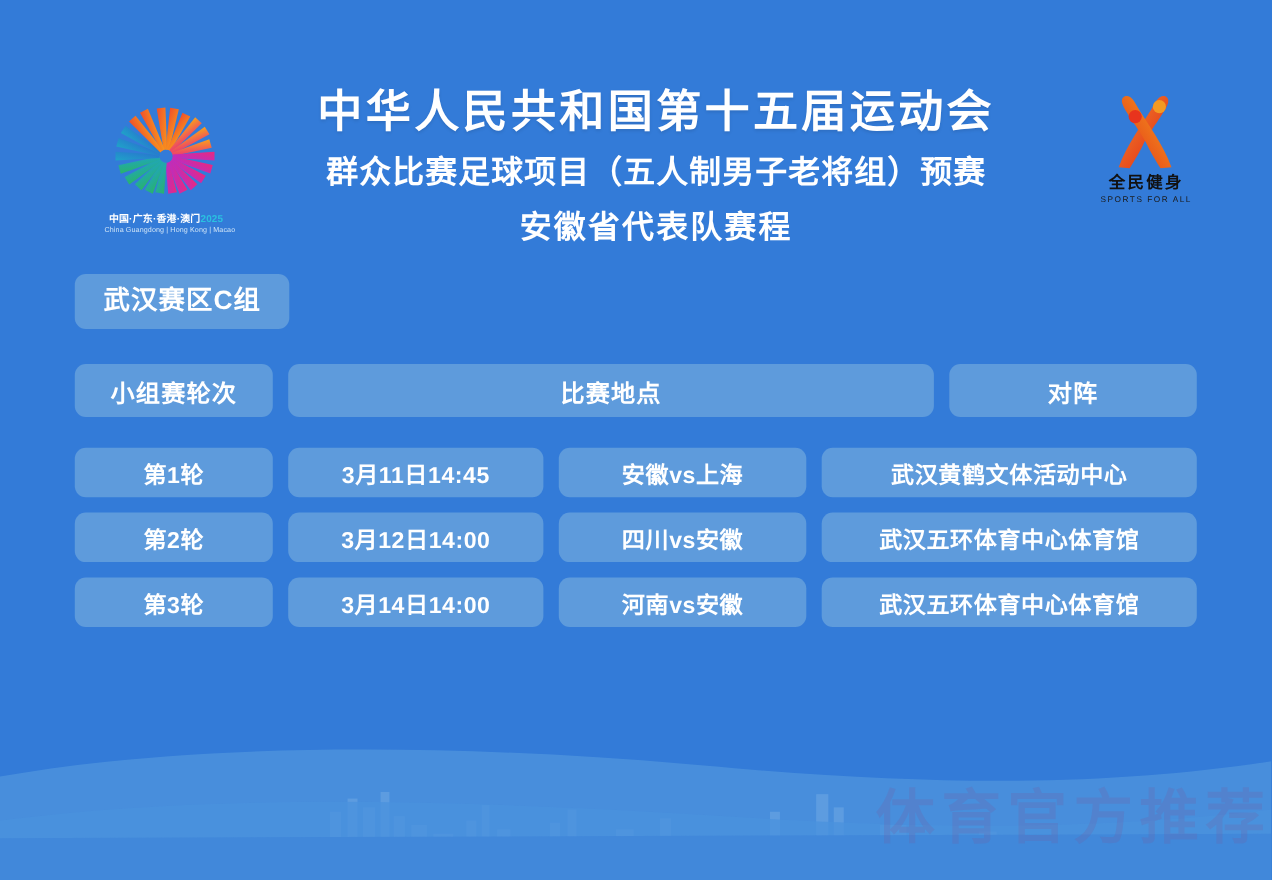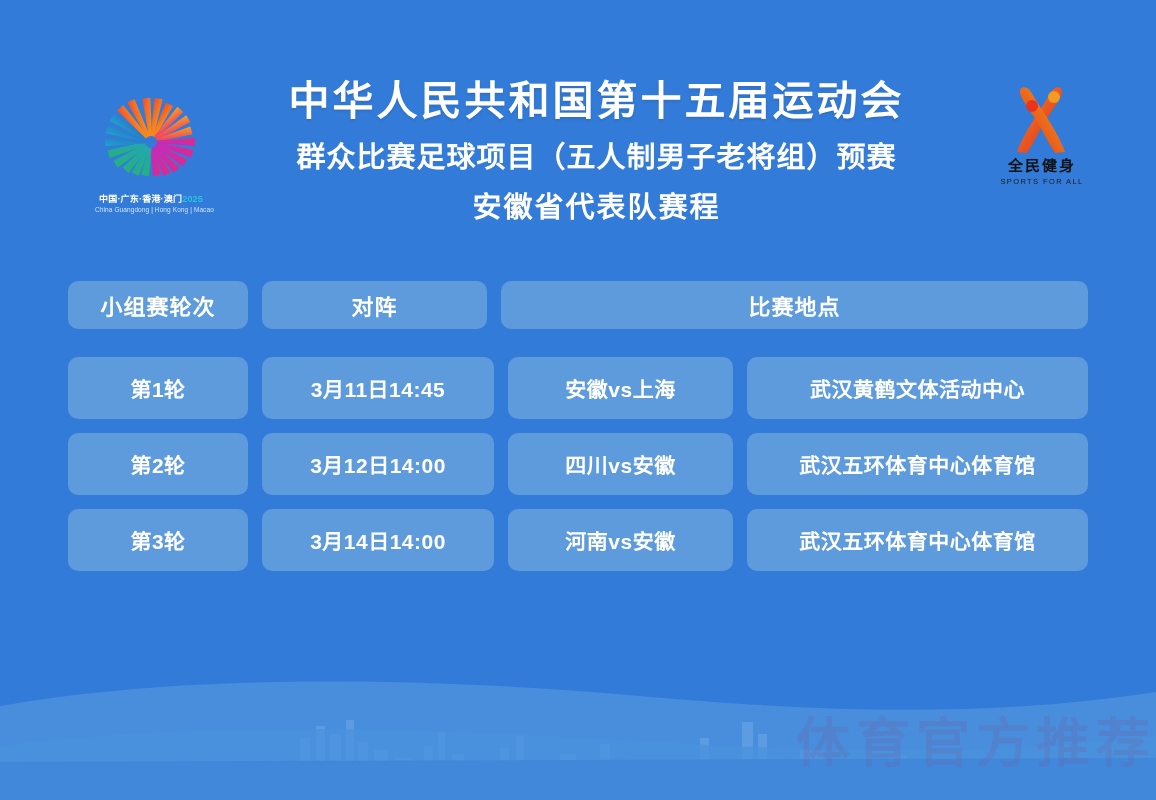--- a/index.html
+++ b/index.html
@@ -187,21 +187,21 @@
     font-weight: bold;
     white-space: nowrap;
     overflow: hidden;
   }
   .header-row .cell {
     height: 48px;
     font-size: 22px;
     letter-spacing: 1px;
   }
   .data-row .cell {
-    height: 62px;
+    height: 45px;
     font-size: 21px;
     letter-spacing: 0.5px;
   }
 
   .c-round { flex: 0 0 180px; }
   .c-date  { flex: 0 0 232px; }
   .c-match { flex: 0 0 225px; }
   .c-venue { flex: 1 1 auto; }
 </style>
 </head>
@@ -290,28 +290,29 @@
         <path d="M66 72 C 58 50, 46 36, 32 12 C 28 5, 20 6, 21 13 C 22 20, 36 36, 44 52 C 49 62, 53 68, 56 73 Z" fill="url(#r2)"></path>
         <circle cx="33" cy="26" r="6" fill="#e8341d"></circle>
         <circle cx="55" cy="17" r="6" fill="#f39a22"></circle>
       </svg>
       <div class="sfa-cn">全民健身</div>
       <div class="sfa-en">SPORTS FOR ALL</div>
     </div>
   </div>
 
   <div class="meta-row">
+    <div class="group-badge">武汉赛区C组</div>
   </div>
 
   <div class="table">
 
     <div class="trow header-row">
       <div class="cell c-round">小组赛轮次</div>
+      <div class="cell c-venue">比赛地点</div>
       <div class="cell c-match">对阵</div>
-      <div class="cell c-venue">比赛地点</div>
     </div>
 
     <div class="trow data-row">
       <div class="cell c-round">第1轮</div>
       <div class="cell c-date">3月11日14:45</div>
       <div class="cell c-match">安徽vs上海</div>
       <div class="cell c-venue">武汉黄鹤文体活动中心</div>
     </div>
 
     <div class="trow data-row">

